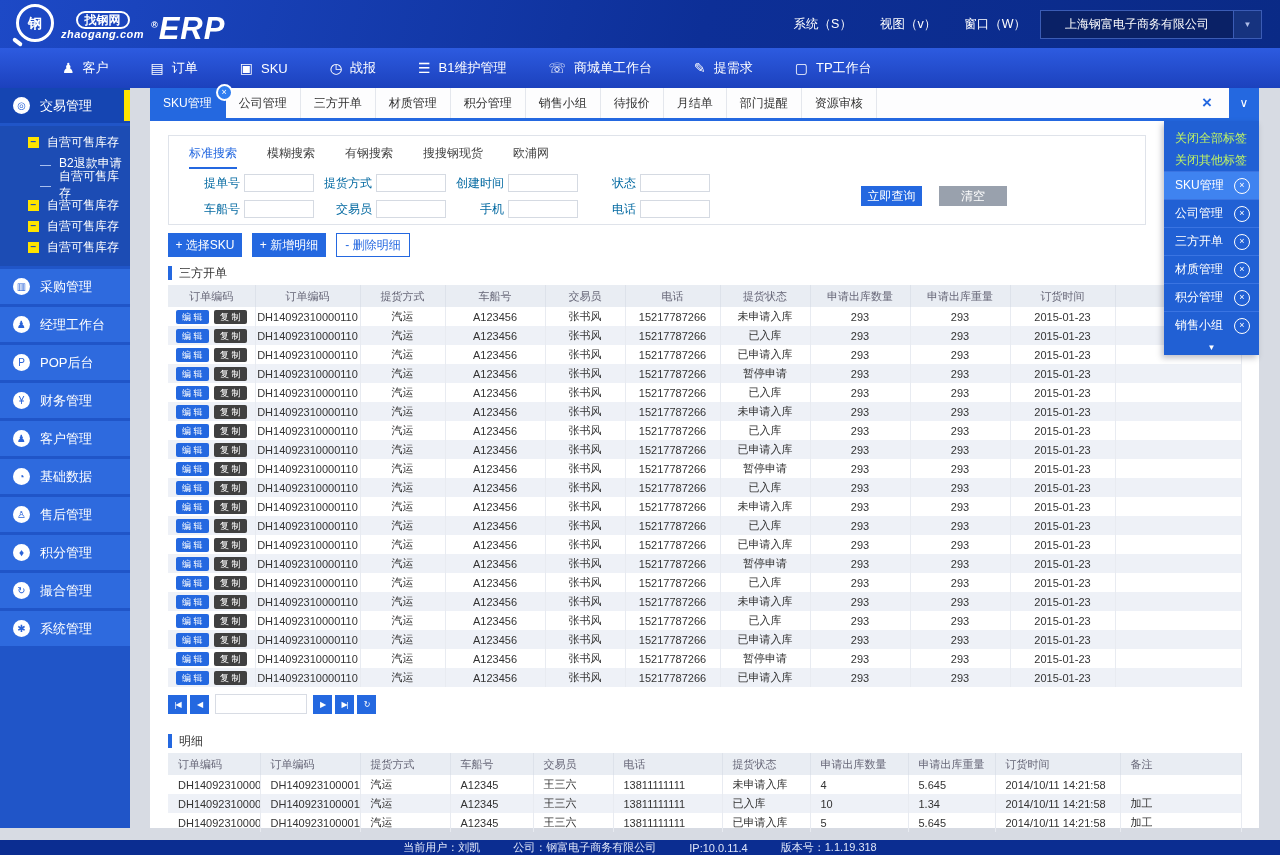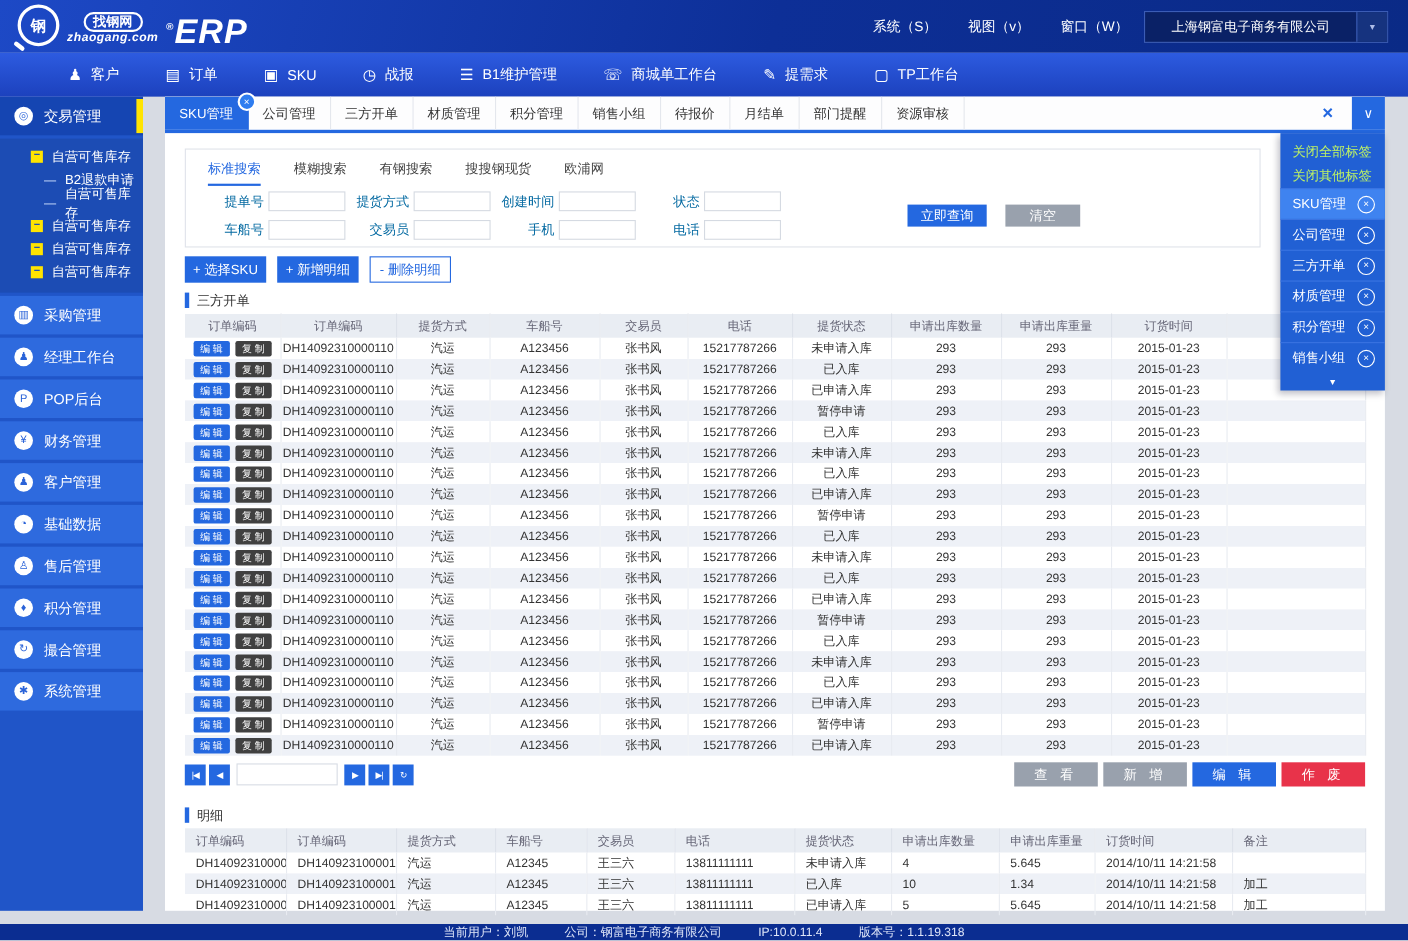--- a/index.html
+++ b/index.html
@@ -87,21 +87,21 @@
   .field{display:flex;align-items:center;width:132px;}
   .field label{width:58px;text-align:right;font-size:12px;color:#0369a1;margin-right:4px;white-space:nowrap;}
   .field input{width:62px;height:16px;border:1px solid #d5dae2;outline:none;font-size:11px;padding:0 3px;}
   .search-actions{position:absolute;left:656px;top:50px;display:flex;gap:17px;}
   .btn{display:inline-flex;align-items:center;justify-content:center;font-size:12px;color:#fff;
        cursor:pointer;border:none;}
   .btn-blue{background:#2468e0;}
   .btn-gray{background:#99a1ad;}
   .btn-red{background:#e8334a;}
   .btn-outline{background:#fff;border:1px solid #2468e0;color:#2468e0;}
-  .q-btn{width:72px;height:20px;}
+  .q-btn{width:61px;height:20px;margin-left:36px;}
   .c-btn{width:68px;height:20px;}
 
   
   .sku-toolbar{margin:8px 18px 0;display:flex;gap:10px;}
   .tb-btn{width:74px;height:24px;font-size:12px;}
 
   
   .section-title{margin:8px 18px 0;height:16px;display:flex;align-items:center;gap:7px;
                  font-size:12px;color:#333;}
   .title-bar{width:4px;height:14px;background:#2468e0;}
@@ -675,26 +675,20 @@
           </tbody>
         </table>
 
       <div class="table-footer">
         <span class="pg-btn">|◀</span>
         <span class="pg-btn">◀</span>
         <input class="pg-input" id="pg-input" style="">
         <span class="pg-btn">▶</span>
         <span class="pg-btn">▶|</span>
         <span class="pg-btn">↻</span>
-        <div class="grid-actions">
-          <button class="btn btn-gray ga-btn">查 看</button>
-          <button class="btn btn-gray ga-btn">新 增</button>
-          <button class="btn btn-blue ga-btn">编 辑</button>
-          <button class="btn btn-red ga-btn">作 废</button>
-        </div>
       </div>
 
       <div class="section-title detail-title">
         <span class="title-bar"></span>
         <span>明细</span>
       </div>
       <table class="grid" id="detail-grid">
           <colgroup>
             <col style="width: 92px;">
             <col style="width: 100px;">

